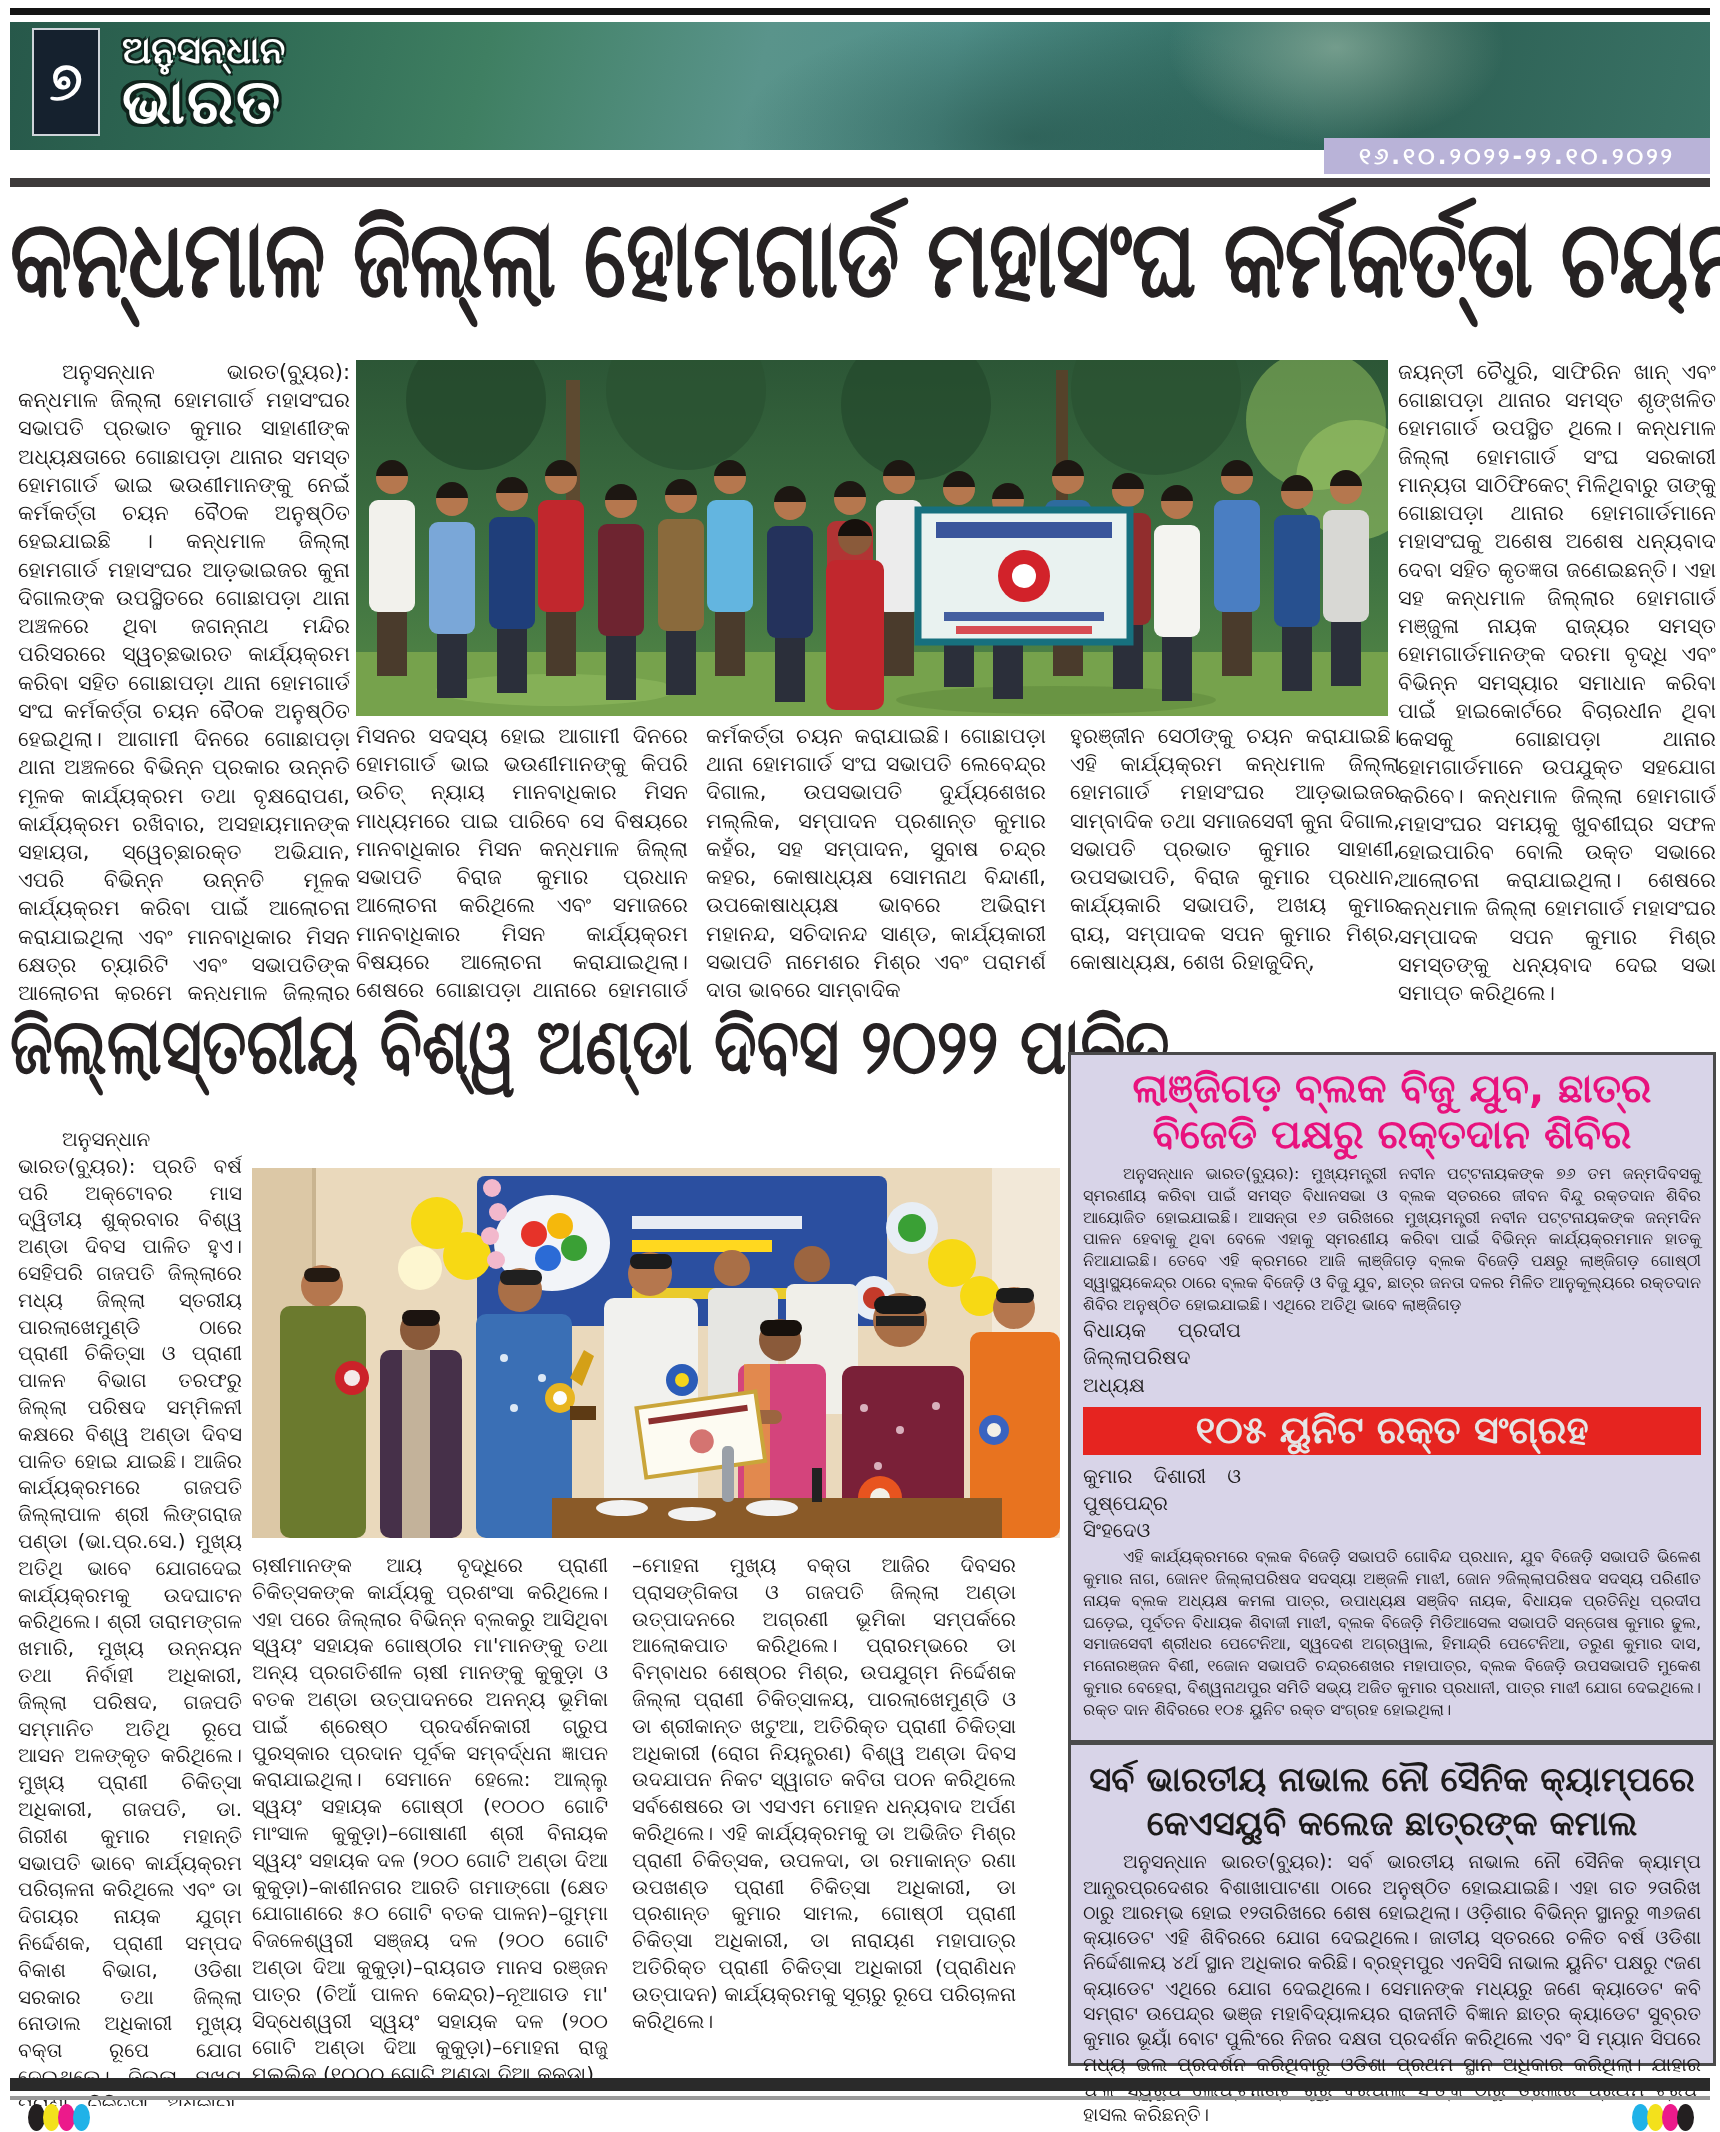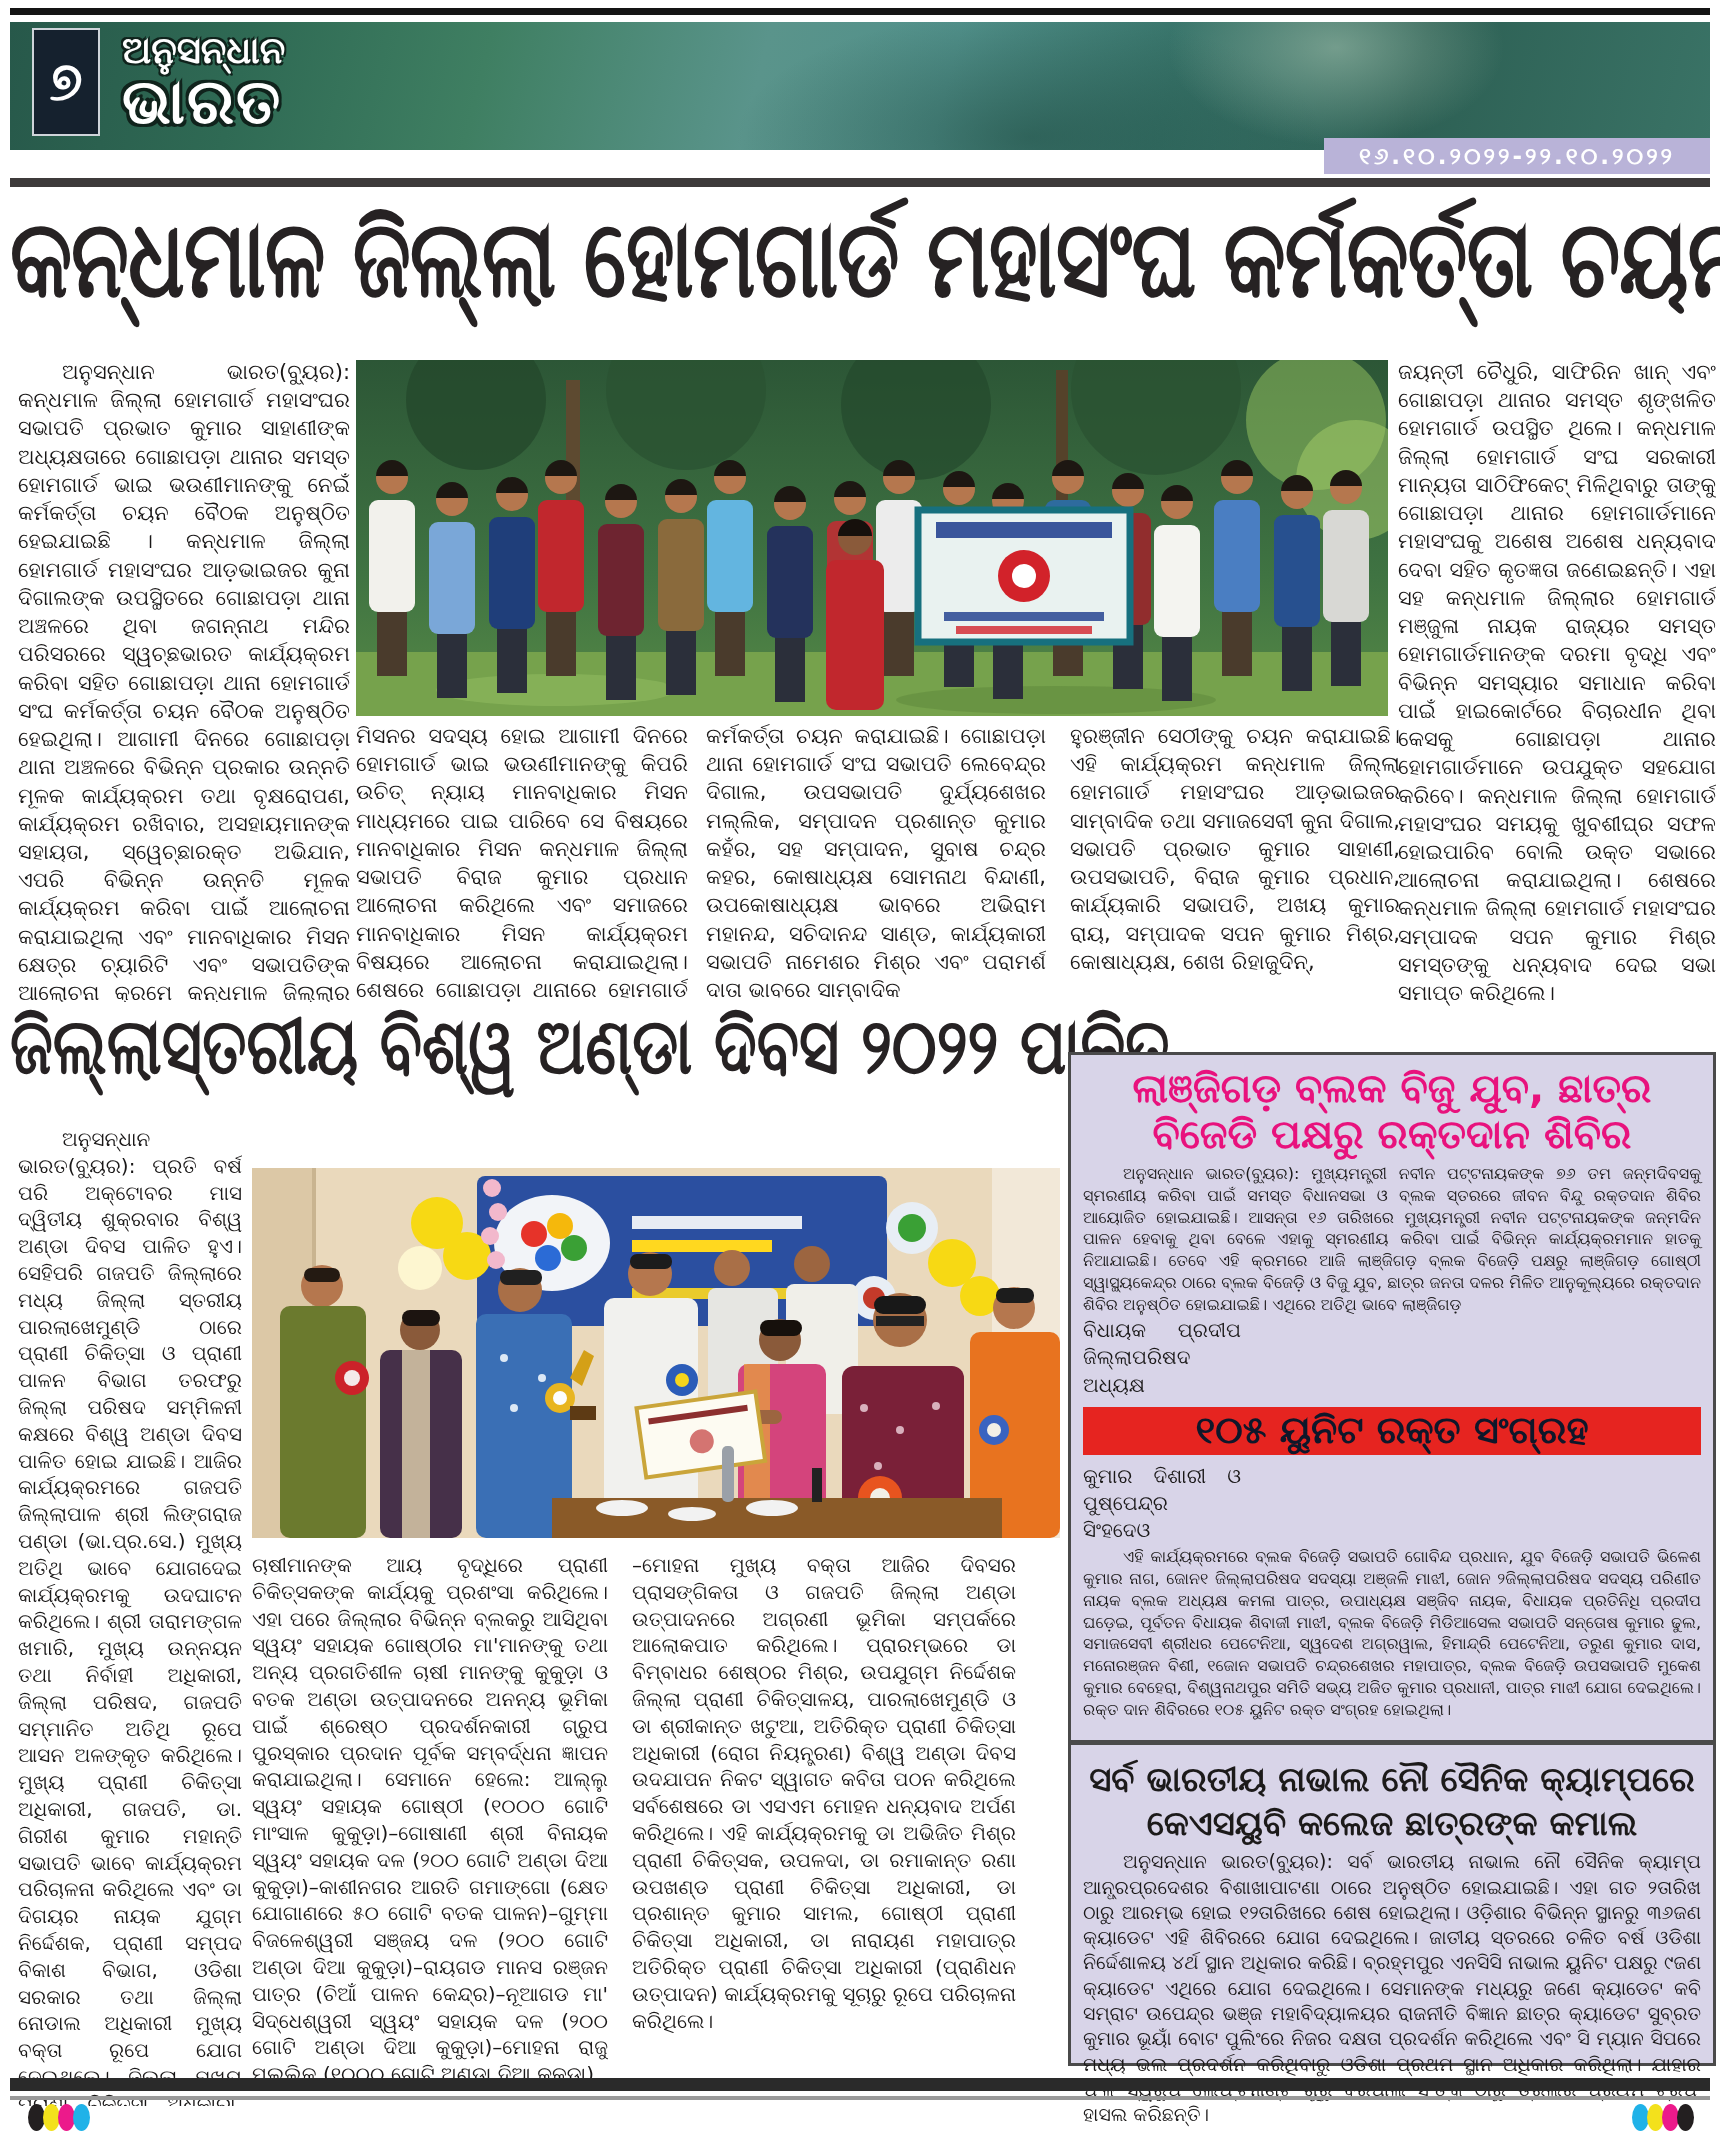--- a/index.html
+++ b/index.html
@@ -45,21 +45,21 @@
     font-size:62px;font-weight:800;color:#262223;transform:scaleY(1.25);transform-origin:50% 0;white-space:nowrap;}
 
   .sidebox{position:absolute;left:1068px;width:648px;background:#d8d4e8;border:3px solid #4a4a4a;box-sizing:border-box;}
   .bloodbox{top:1052px;height:691px;}
   .navalbox{top:1742px;height:324px;}
   .bloodbox .bb-head{margin:10px 8px 6px 8px;text-align:center;color:#e8127d;font-weight:800;font-size:40px;line-height:1.15;}
   .boxbody{margin:2px 12px;font-size:16px;line-height:1.36;text-align:justify;color:#191717;}
   .boxbody p{margin:0;text-indent:40px;}
   .hl-row{display:flex;align-items:stretch;margin:2px 12px;gap:8px;flex-direction:column;}
   .hl-side{width:158px;font-size:20px;line-height:1.36;text-align:justify;color:#191717;}
-  .hl-red{flex:1;background:#e62420;color:#0f172a;font-size:38px;font-weight:800;
+  .hl-red{flex:1;background:#e62420;color:#e5e5e5;font-size:38px;font-weight:800;
     display:flex;align-items:center;justify-content:center;text-align:center;line-height:1.05;padding:4px 6px;}
   .navalbox .nb-head{margin:12px 8px 4px 8px;text-align:center;color:#1c1a1a;font-weight:800;font-size:34px;line-height:1.3;}
   .navalbox .boxbody{font-size:19px;line-height:1.33;}
 
   .footbar{position:absolute;left:10px;top:2078px;width:1700px;height:13px;background:#2a2a2a;}
   .footline{position:absolute;left:10px;top:2096px;width:1700px;height:4px;background:#9a9a9a;}
   .dots{position:absolute;top:2104px;display:flex;}
   .dots span{display:block;width:17px;height:27px;border-radius:50%;margin-right:-2px;}
   .dots-left{left:28px;}
   .dots-right{right:28px;}

